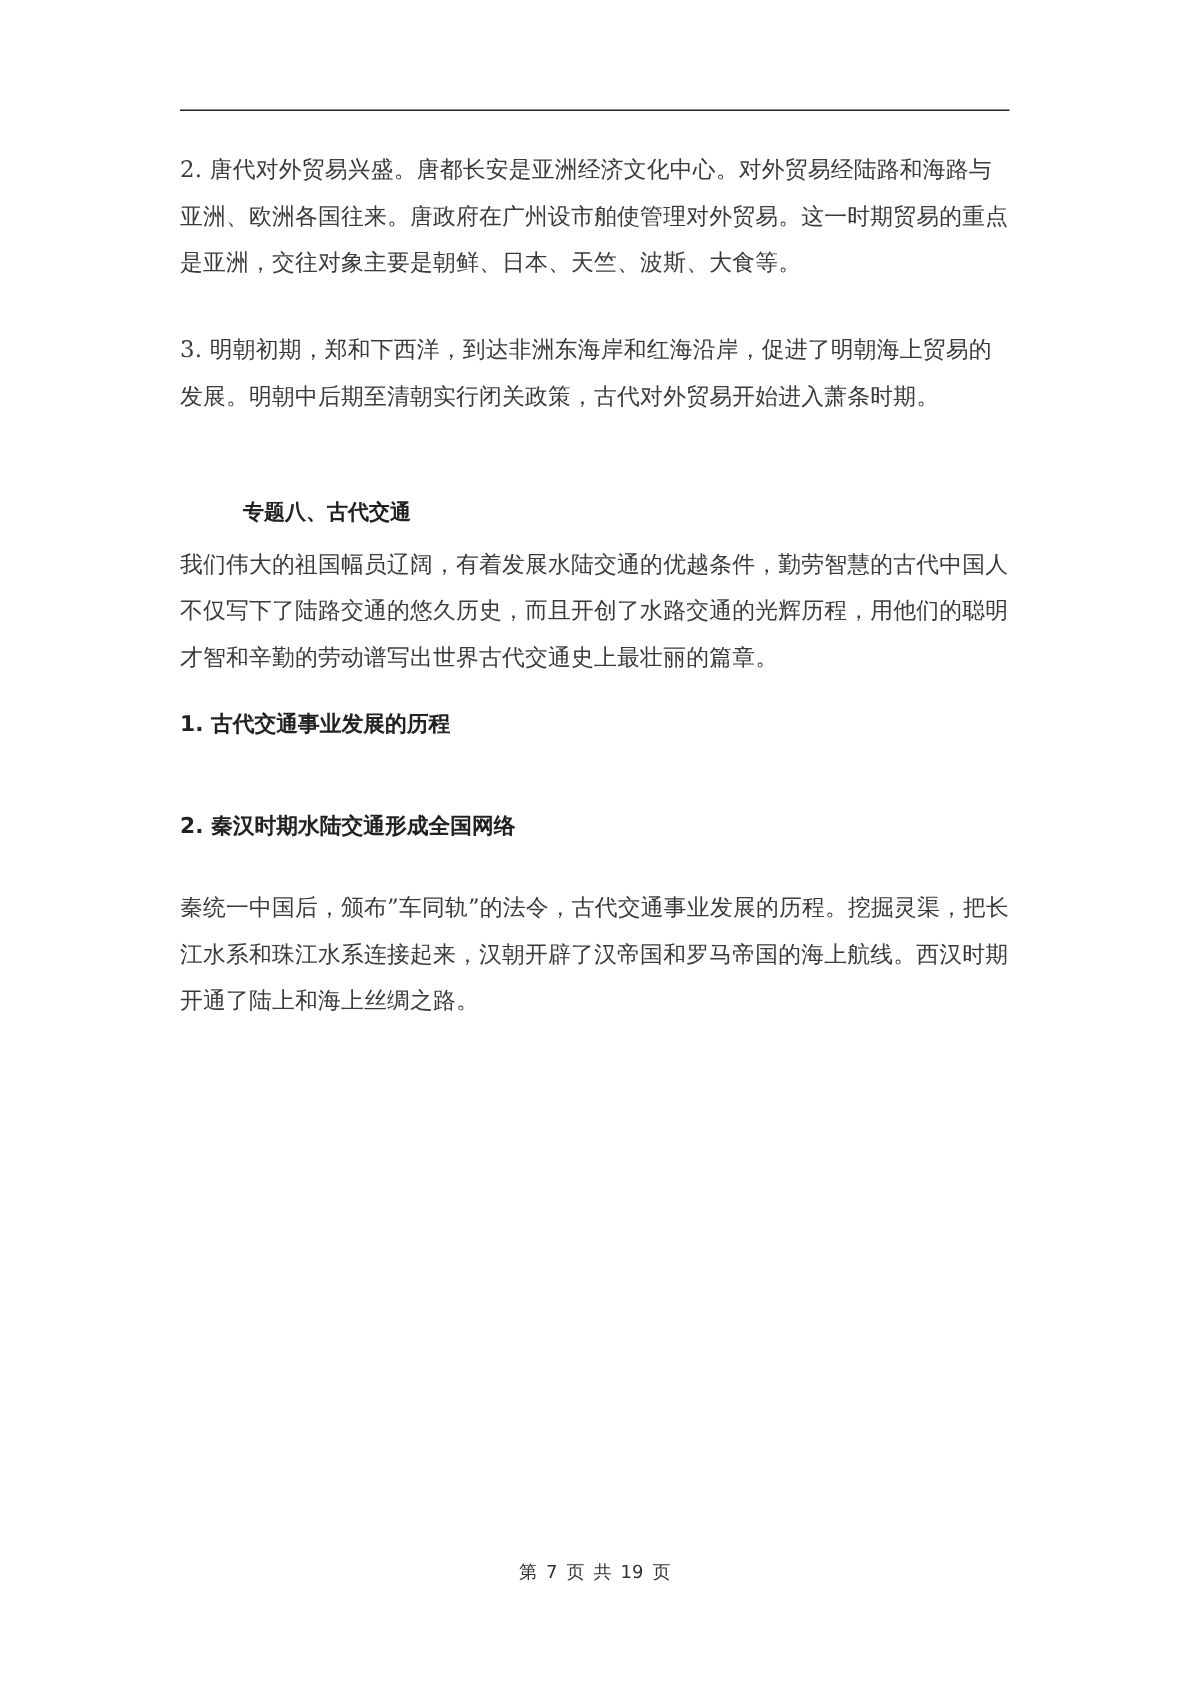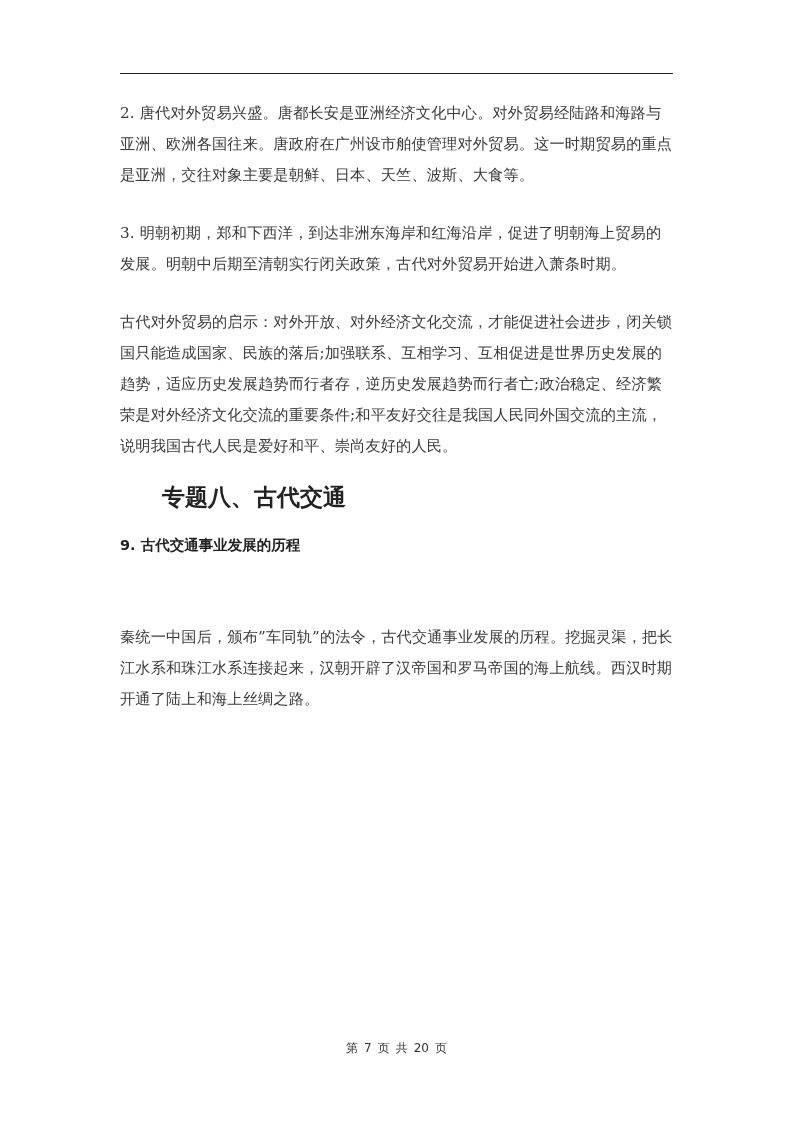--- a/index.html
+++ b/index.html
@@ -36,21 +36,21 @@
     letter-spacing: 0.15px;
     color: #3a3a3a;
   }
   .gap-27 { height: 27px; }
   .gap-24 { height: 24px; }
   .gap-20 { height: 20px; }
   .gap-14 { height: 14px; }
   .section-title {
     font-family: "DejaVu Sans", "Liberation Sans", sans-serif;
     font-weight: bold;
-    font-size: 23px;
+    font-size: 14px;
     line-height: 30px;
     margin: 0 0 0 42px;
     color: #222222;
   }
   .sub-heading {
     font-family: "DejaVu Sans", "Liberation Sans", sans-serif;
     font-weight: bold;
     font-size: 14.5px;
     line-height: 30px;
     margin: 0;
@@ -72,32 +72,33 @@
 </head>
 <body>
 
 <div class="header-rule"></div>
 
 <div class="content">
   <p class="para">2. 唐代对外贸易兴盛。唐都长安是亚洲经济文化中心。对外贸易经陆路和海路与亚洲、欧洲各国往来。唐政府在广州设市舶使管理对外贸易。这一时期贸易的重点是亚洲，交往对象主要是朝鲜、日本、天竺、波斯、大食等。</p>
   <div class="gap-27"></div>
   <p class="para">3. 明朝初期，郑和下西洋，到达非洲东海岸和红海沿岸，促进了明朝海上贸易的发展。明朝中后期至清朝实行闭关政策，古代对外贸易开始进入萧条时期。</p>
   <div class="gap-27"></div>
-  <p class="para">古代对外贸易的启示：对外开放、对外经济文化交流，才能促进社会进步，闭关锁国只能造成国家、民族的落后;加强联系、互相学习、互相促进是世界历史发展的趋势，适应历史发展趋势而行者存，逆历史发展趋势而行者亡;政治稳定、经济繁荣是对外经济文化交流的重要条件;和平友好交往是我国人民同外国交流的主流，说明我国古代人民是爱好和平、崇尚友好的人民。</p>
   <div class="gap-20"></div>
 
   <h2 class="section-title">专题八、古代交通</h2>
   <div style="height:4px"></div>
+  <p class="para">我们伟大的祖国幅员辽阔，有着发展水陆交通的优越条件，勤劳智慧的古代中国人不仅写下了陆路交通的悠久历史，而且开创了水路交通的光辉历程，用他们的聪明才智和辛勤的劳动谱写出世界古代交通史上最壮丽的篇章。</p>
   <div class="gap-14"></div>
 
-  <h3 class="sub-heading">9. 古代交通事业发展的历程</h3>
+  <h3 class="sub-heading">1. 古代交通事业发展的历程</h3>
   <div class="gap-24"></div>
   <div class="gap-14"></div>
 
+  <h3 class="sub-heading">2. 秦汉时期水陆交通形成全国网络</h3>
   <div class="gap-24"></div>
   <p class="para">秦统一中国后，颁布”车同轨”的法令，古代交通事业发展的历程。挖掘灵渠，把长江水系和珠江水系连接起来，汉朝开辟了汉帝国和罗马帝国的海上航线。西汉时期开通了陆上和海上丝绸之路。</p>
   <div class="gap-14"></div>
 
 </div>
 
 <div class="footer">
-  <span>第</span><span>7</span><span>页</span><span>共</span><span>20</span><span>页</span>
+  <span>第</span><span>7</span><span>页</span><span>共</span><span>19</span><span>页</span>
 </div>
 
 </body></html>

